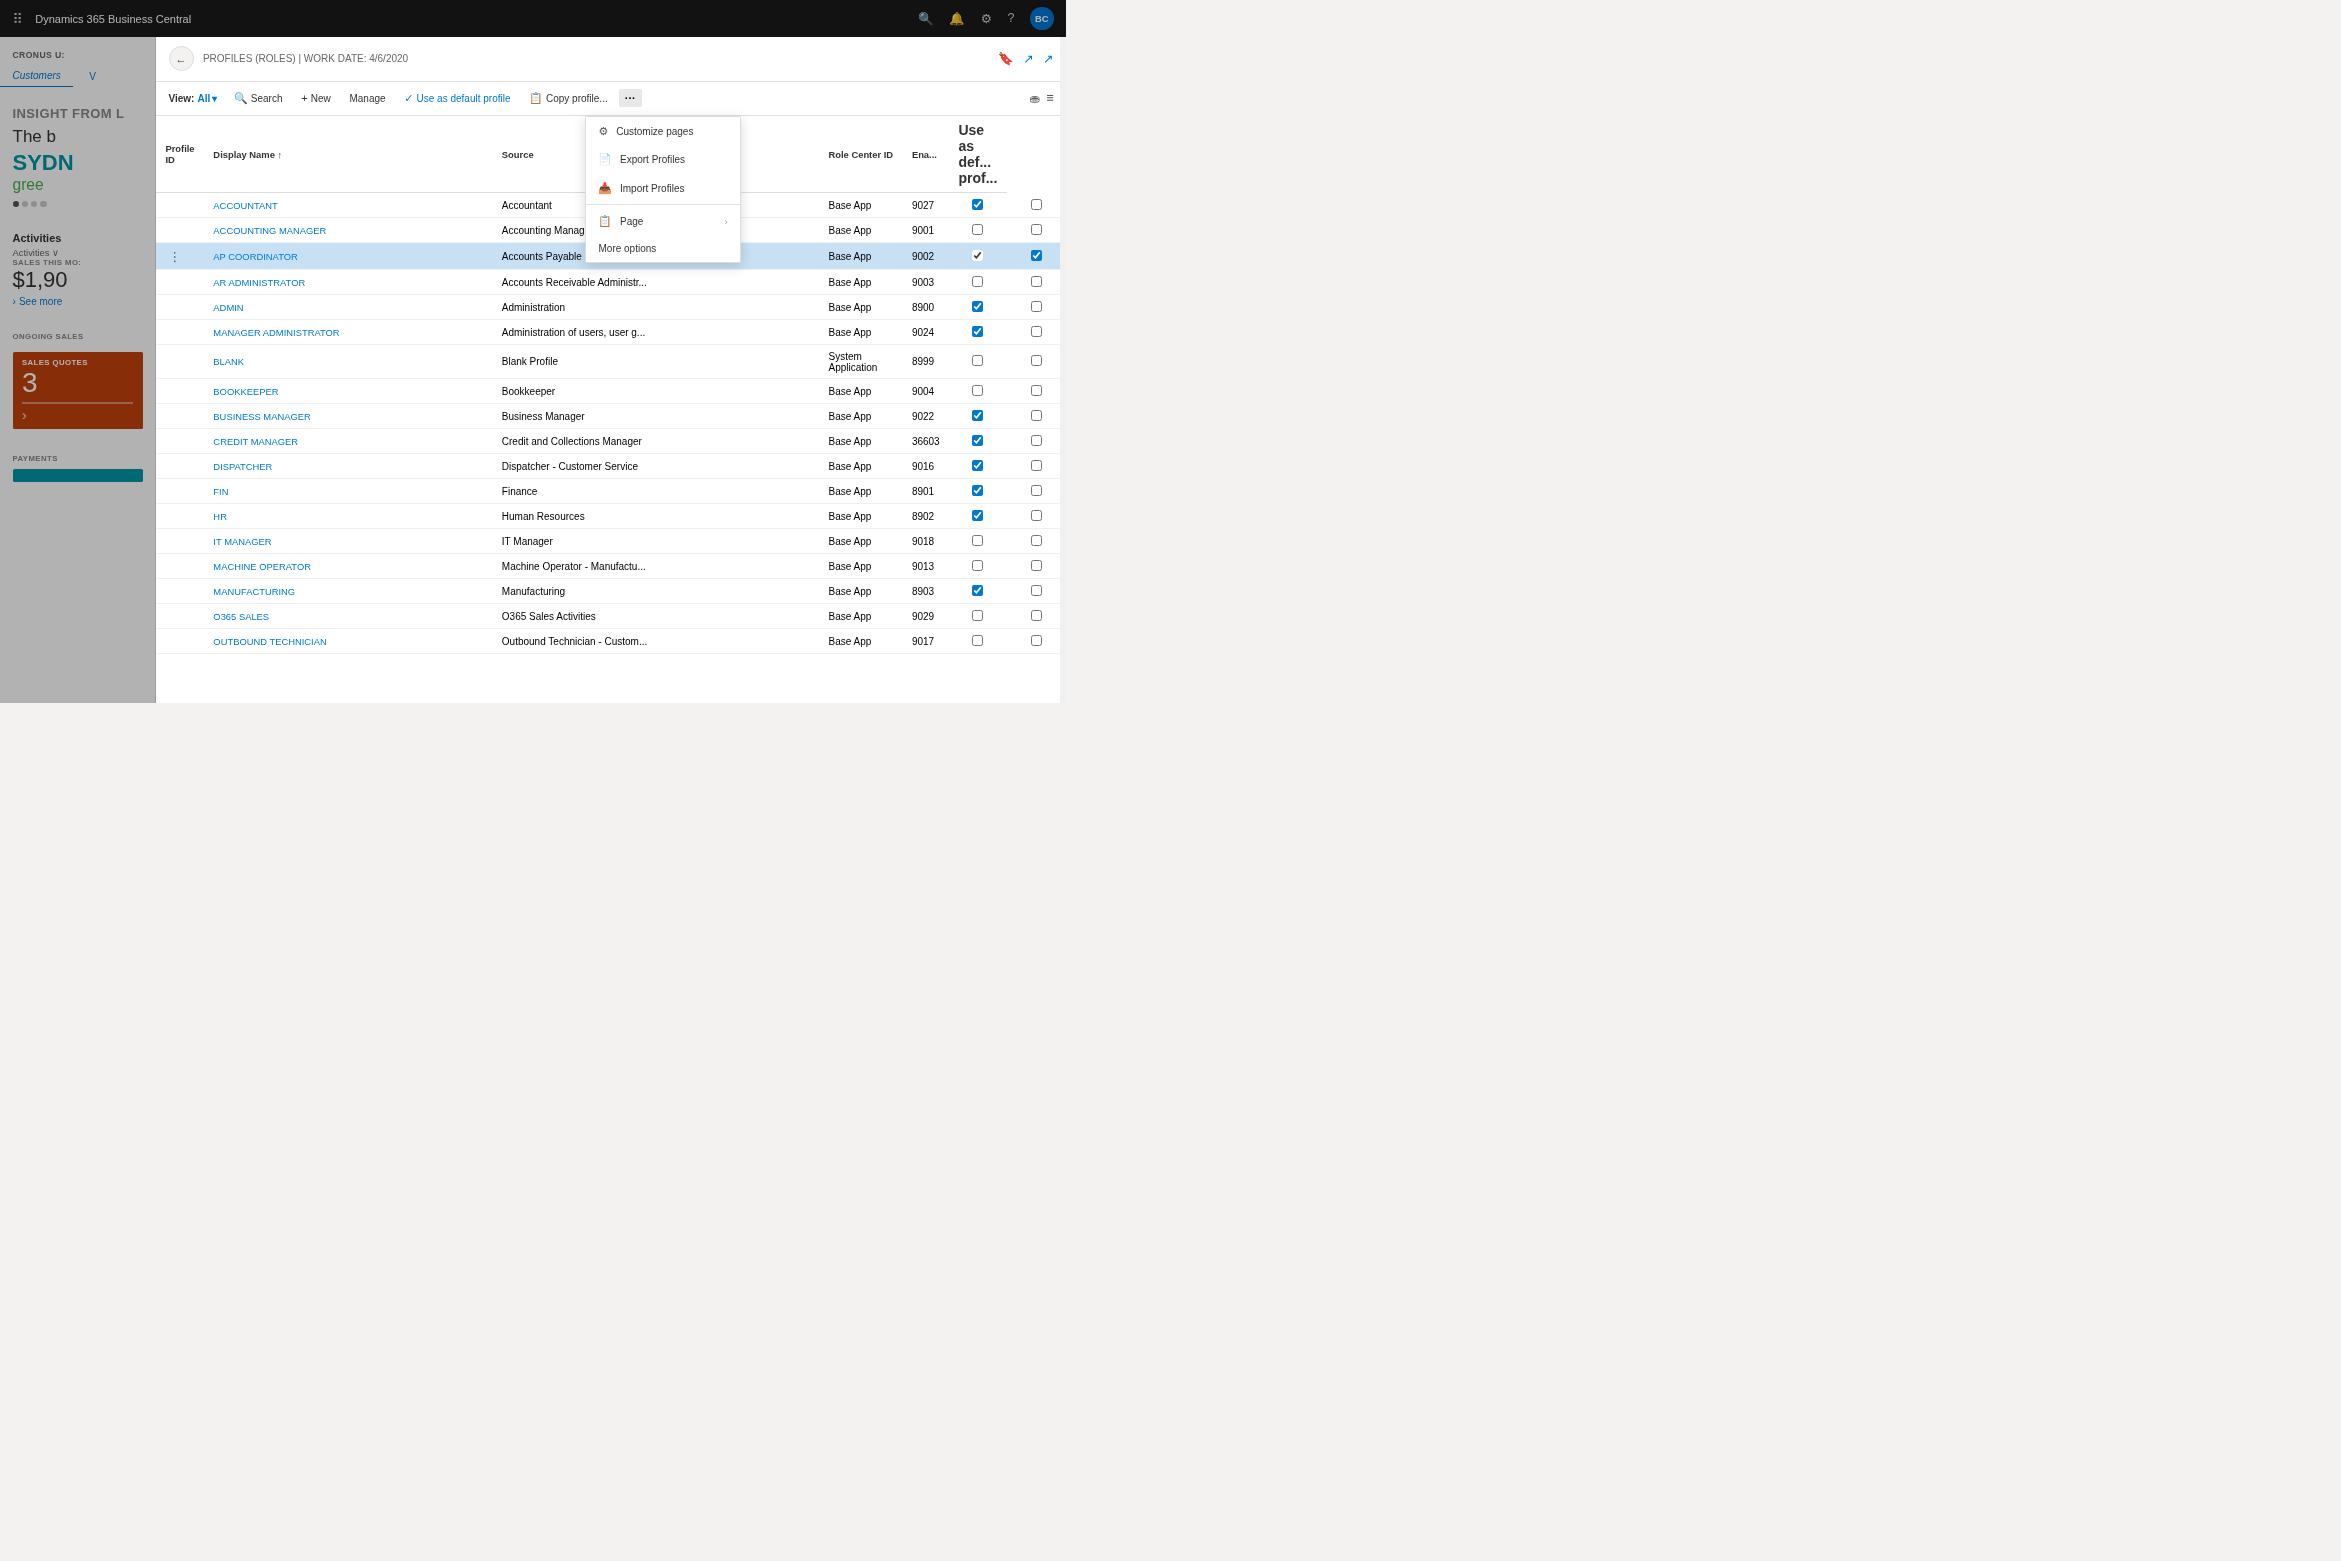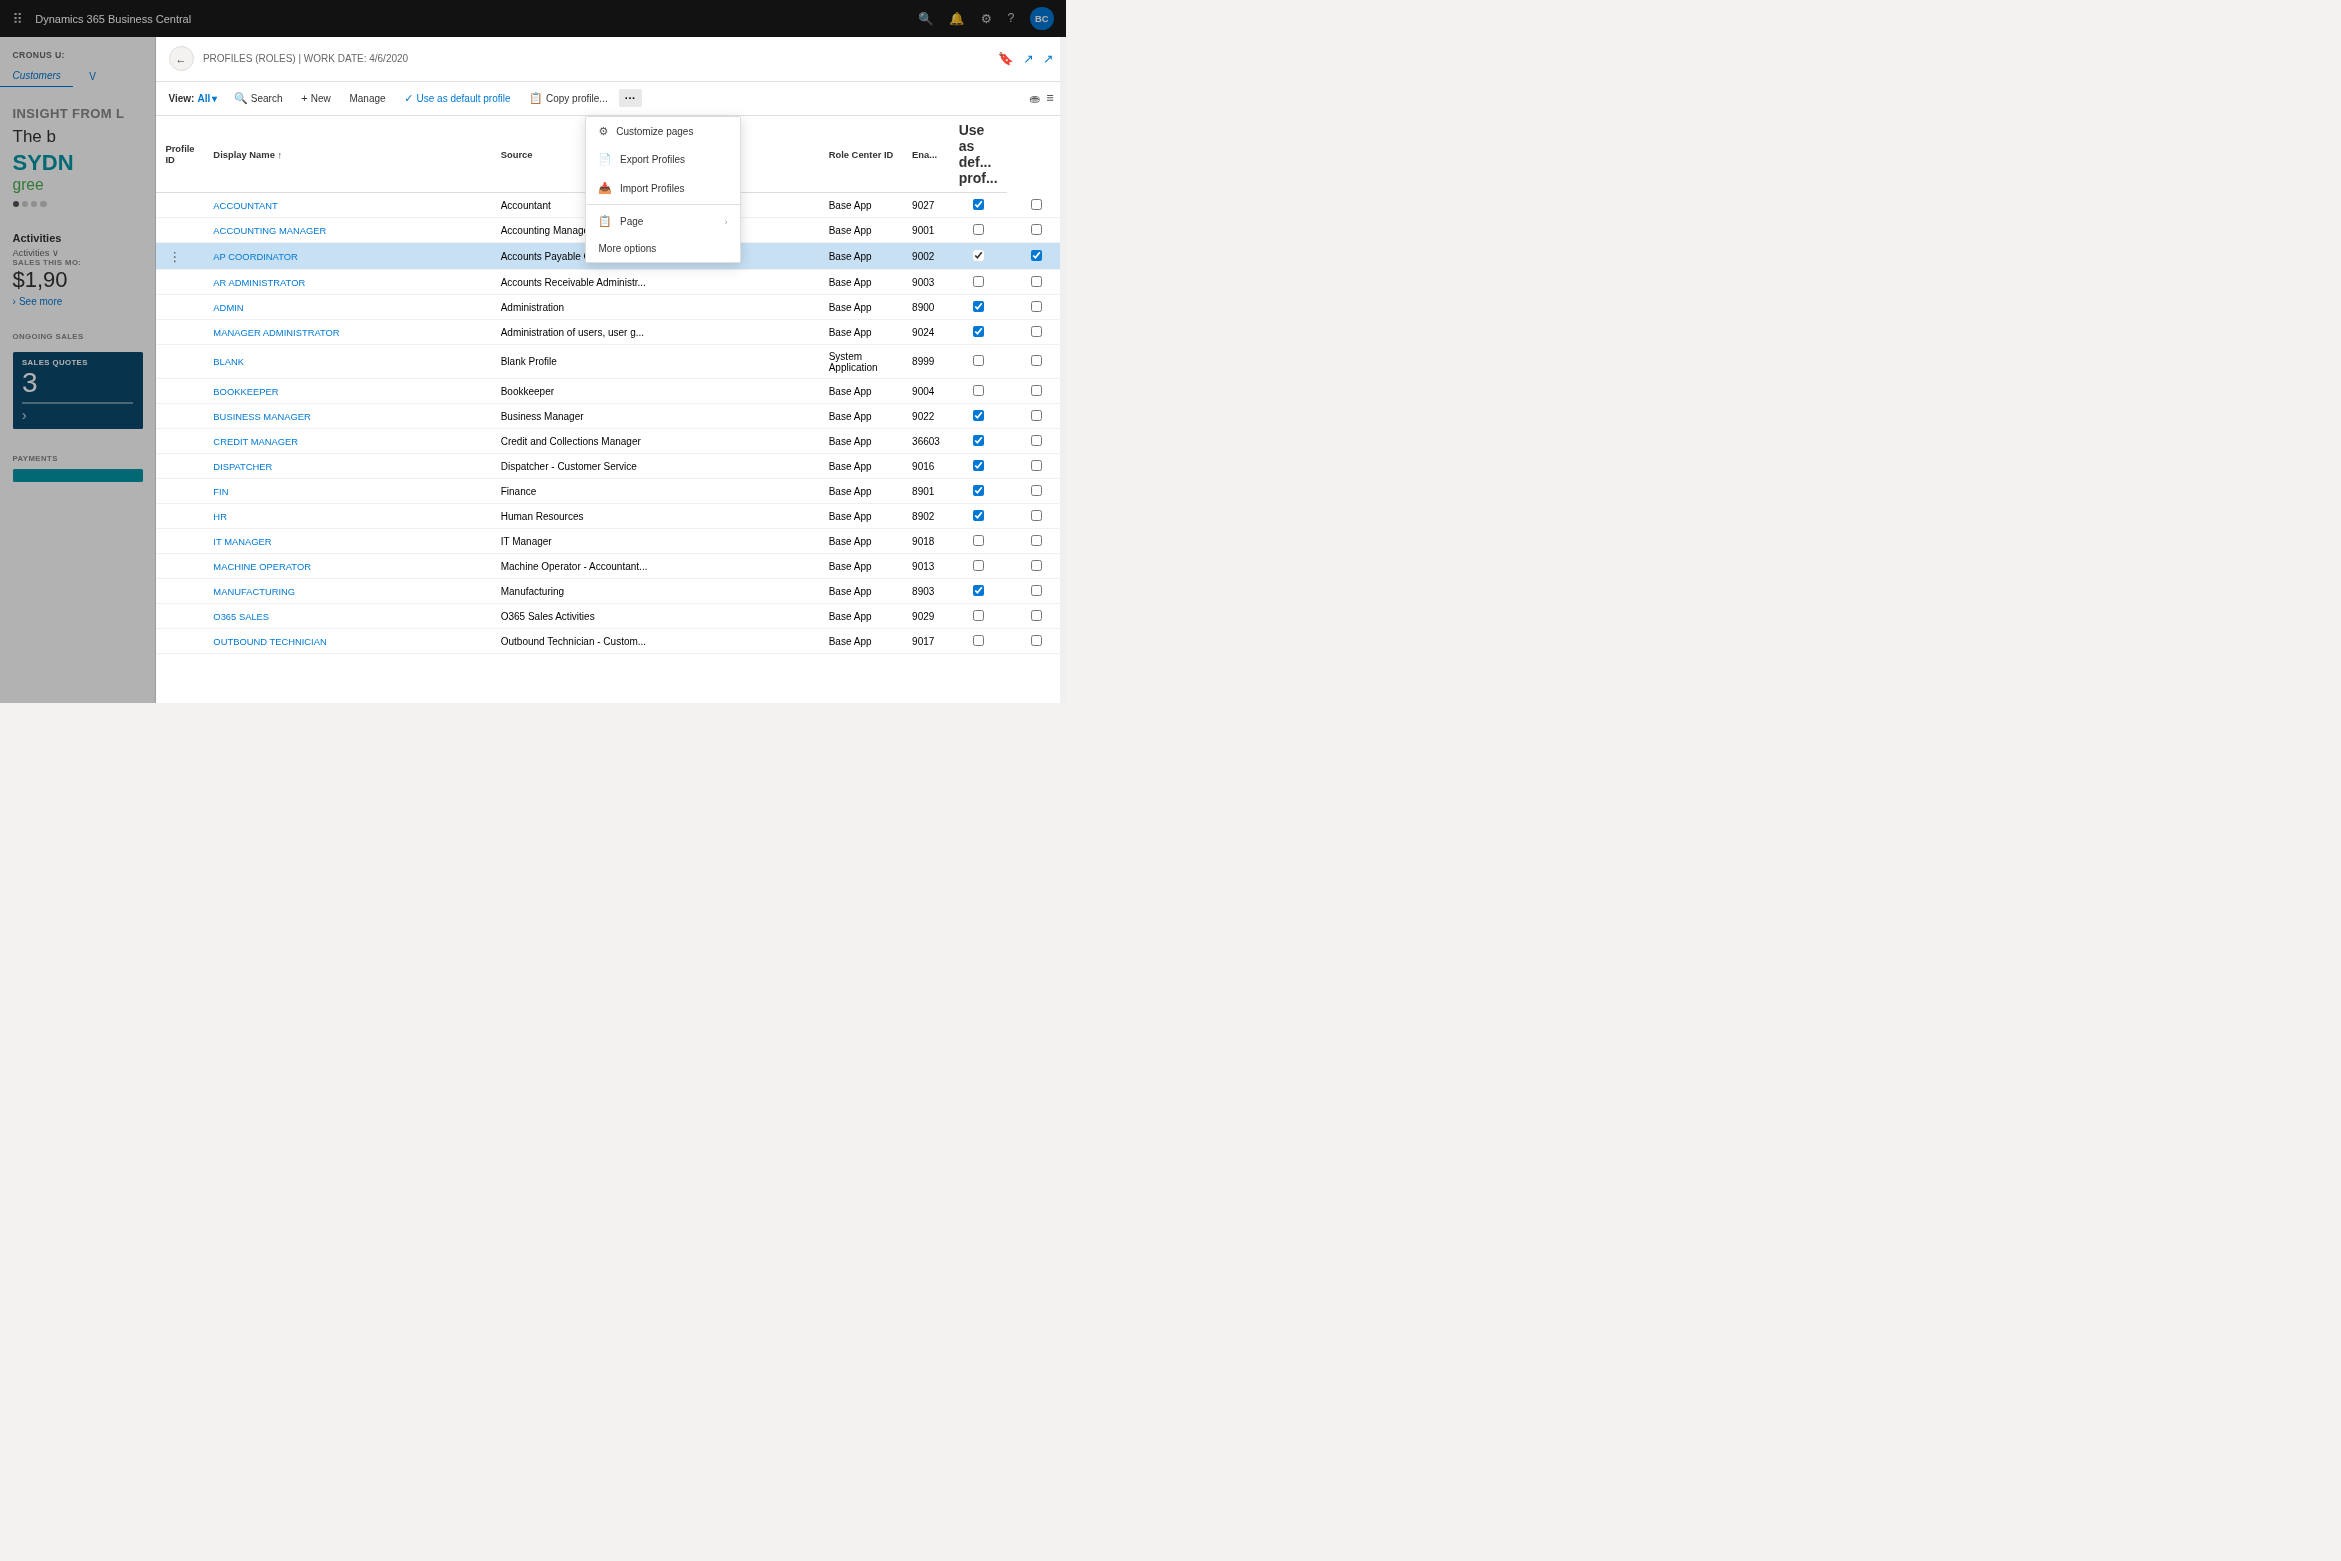--- a/index.html
+++ b/index.html
@@ -52,21 +52,21 @@
     .activities-section { padding: 12.5px; }
     .activities-title { font-size: 11px; font-weight: 600; color: #333; margin-bottom: 3.1px; }
     .activities-subtitle { font-size: 9.4px; color: #666; }
     .sales-month { font-size: 7.8px; color: #888; font-weight: 600; letter-spacing: 0.4px; }
     .sales-amount { font-size: 22px; font-weight: 300; color: #333; }
     .see-more { font-size: 10px; color: #0078d4; cursor: pointer; display: flex; align-items: center; gap: 3.1px; margin-top: 3.1px; }
 
     .ongoing-sales { padding: 12.5px; }
     .ongoing-label { font-size: 7.8px; color: #888; font-weight: 600; letter-spacing: 0.4px; margin-bottom: 11px; }
     .sales-quotes-card {
-      background: #0c4a6e; color: #fff; padding: 6.2px 9.4px;
+      background: #c2410c; color: #fff; padding: 6.2px 9.4px;
       border-radius: 1.6px; width: 100%;
     }
     .sq-label { font-size: 7.8px; font-weight: 600; letter-spacing: 0.4px; }
     .sq-number { font-size: 28px; font-weight: 300; }
     .sq-bar { height: 1.6px; background: rgba(255,255,255,0.4); margin: 3.1px 0; }
     .sq-arrow { color: rgba(255,255,255,0.8); font-size: 14px; }
 
     .payments-section { padding: 12.5px; }
     .payments-label { font-size: 7.8px; color: #888; font-weight: 600; letter-spacing: 0.4px; margin-bottom: 6.2px; }
     .payments-card { background: #0097a7; padding: 6.2px 9.4px; border-radius: 1.6px; }
@@ -434,21 +434,21 @@
               <td><a class="profile-id-link">IT MANAGER</a></td>
               <td>IT Manager</td>
               <td>Base App</td>
               <td>9018</td>
               <td class="checkbox-cell"><input type="checkbox" class="cb" style=""></td>
               <td class="checkbox-cell"><input type="checkbox" class="cb" style=""></td>
             </tr>
             <tr>
               <td class="row-dots-cell"></td>
               <td><a class="profile-id-link">MACHINE OPERATOR</a></td>
-              <td>Machine Operator - Accountant...</td>
+              <td>Machine Operator - Manufactu...</td>
               <td>Base App</td>
               <td>9013</td>
               <td class="checkbox-cell"><input type="checkbox" class="cb" style=""></td>
               <td class="checkbox-cell"><input type="checkbox" class="cb" style=""></td>
             </tr>
             <tr>
               <td class="row-dots-cell"></td>
               <td><a class="profile-id-link">MANUFACTURING</a></td>
               <td>Manufacturing</td>
               <td>Base App</td>

